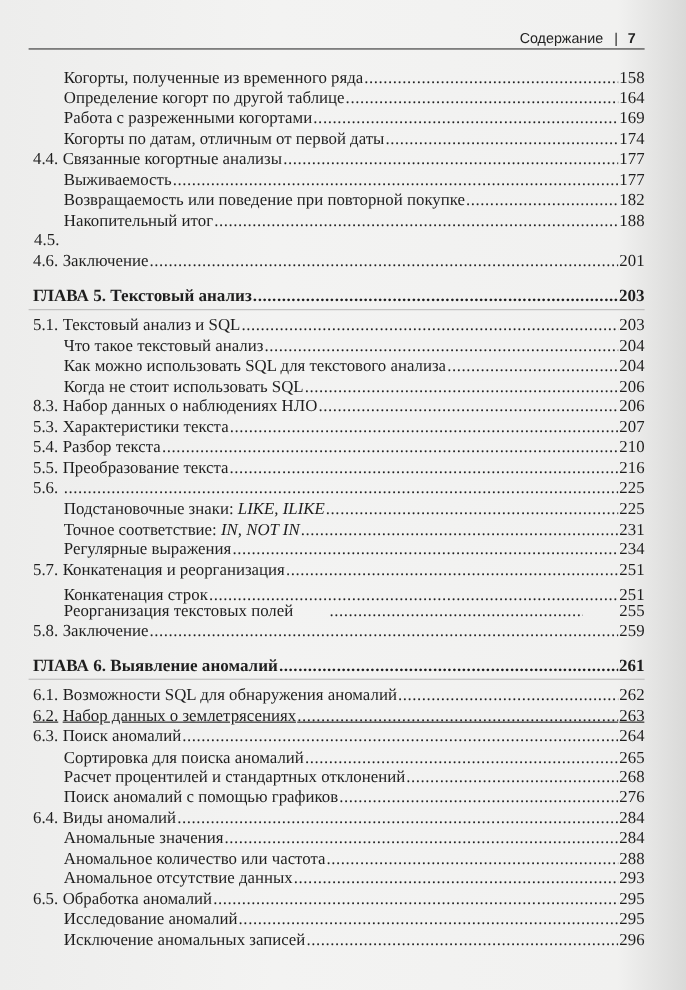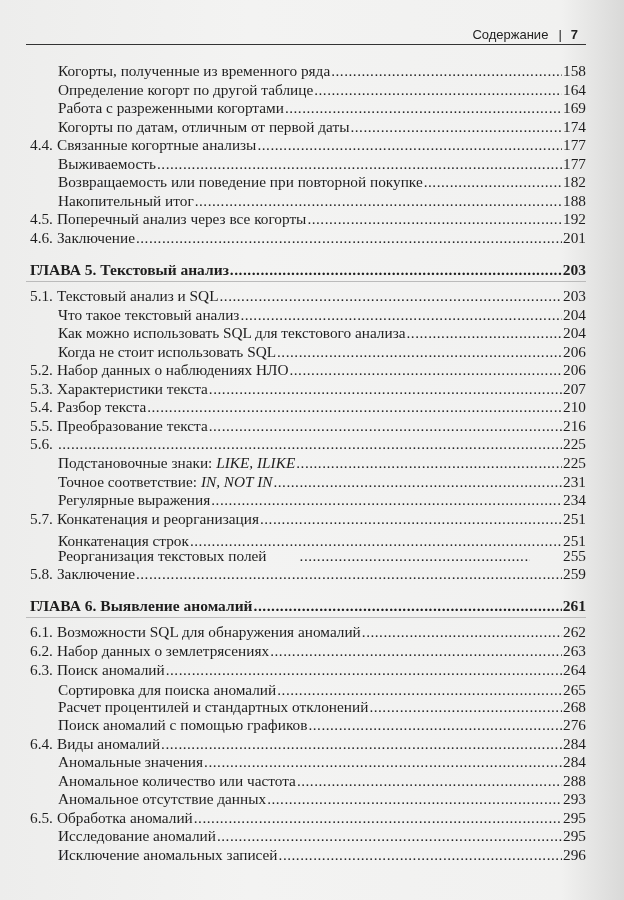--- a/index.html
+++ b/index.html
@@ -95,21 +95,21 @@
     <div class="row l2" style="top: 173.3px;">
       <span class="label"><span>Возвращаемость или поведение при повторной покупке</span></span>
       <span class="dots"></span>
       <span class="page">182</span>
     </div>
     <div class="row l2" style="top: 191.85px;">
       <span class="label"><span>Накопительный итог</span></span>
       <span class="dots"></span>
       <span class="page">188</span>
     </div>
-    <div class="row l1" style="top: 210.4px;">
+    <div class="row l1" style="top: 210.4px; flex-direction: column;">
       <span class="num-prefix">4.5.</span>
       <span class="label"><span>Поперечный анализ через все когорты</span></span>
       <span class="dots"></span>
       <span class="page">192</span>
     </div>
     <div class="row l1" style="top: 228.95px;">
       <span class="num-prefix">4.6.</span>
       <span class="label"><span>Заключение</span></span>
       <span class="dots"></span>
       <span class="page">201</span>
@@ -136,21 +136,21 @@
       <span class="label"><span>Как можно использовать SQL для текстового анализа</span></span>
       <span class="dots"></span>
       <span class="page">204</span>
     </div>
     <div class="row l2" style="top: 342.7px;">
       <span class="label"><span>Когда не стоит использовать SQL</span></span>
       <span class="dots"></span>
       <span class="page">206</span>
     </div>
     <div class="row l1" style="top: 361.25px;">
-      <span class="num-prefix">5.2.</span>
+      <span class="num-prefix">8.3.</span>
       <span class="label"><span>Набор данных о наблюдениях НЛО</span></span>
       <span class="dots"></span>
       <span class="page">206</span>
     </div>
     <div class="row l1" style="top: 379.8px;">
       <span class="num-prefix">5.3.</span>
       <span class="label"><span>Характеристики текста</span></span>
       <span class="dots"></span>
       <span class="page">207</span>
     </div>
@@ -214,21 +214,21 @@
       <span class="dots"></span>
       <span class="page">261</span>
     </div>
     <div class="sep-line" style="top: 617.4px;"></div>
     <div class="row l1" style="top: 623.4px;">
       <span class="num-prefix">6.1.</span>
       <span class="label"><span>Возможности SQL для обнаружения аномалий</span></span>
       <span class="dots"></span>
       <span class="page">262</span>
     </div>
-    <div class="row l1" style="top: 641.95px;">
+    <div class="row l1" style="top: 641.95px; text-decoration: underline;">
       <span class="num-prefix">6.2.</span>
       <span class="label"><span>Набор данных о землетрясениях</span></span>
       <span class="dots"></span>
       <span class="page">263</span>
     </div>
     <div class="row l1" style="top: 660.5px;">
       <span class="num-prefix">6.3.</span>
       <span class="label"><span>Поиск аномалий</span></span>
       <span class="dots"></span>
       <span class="page">264</span>

